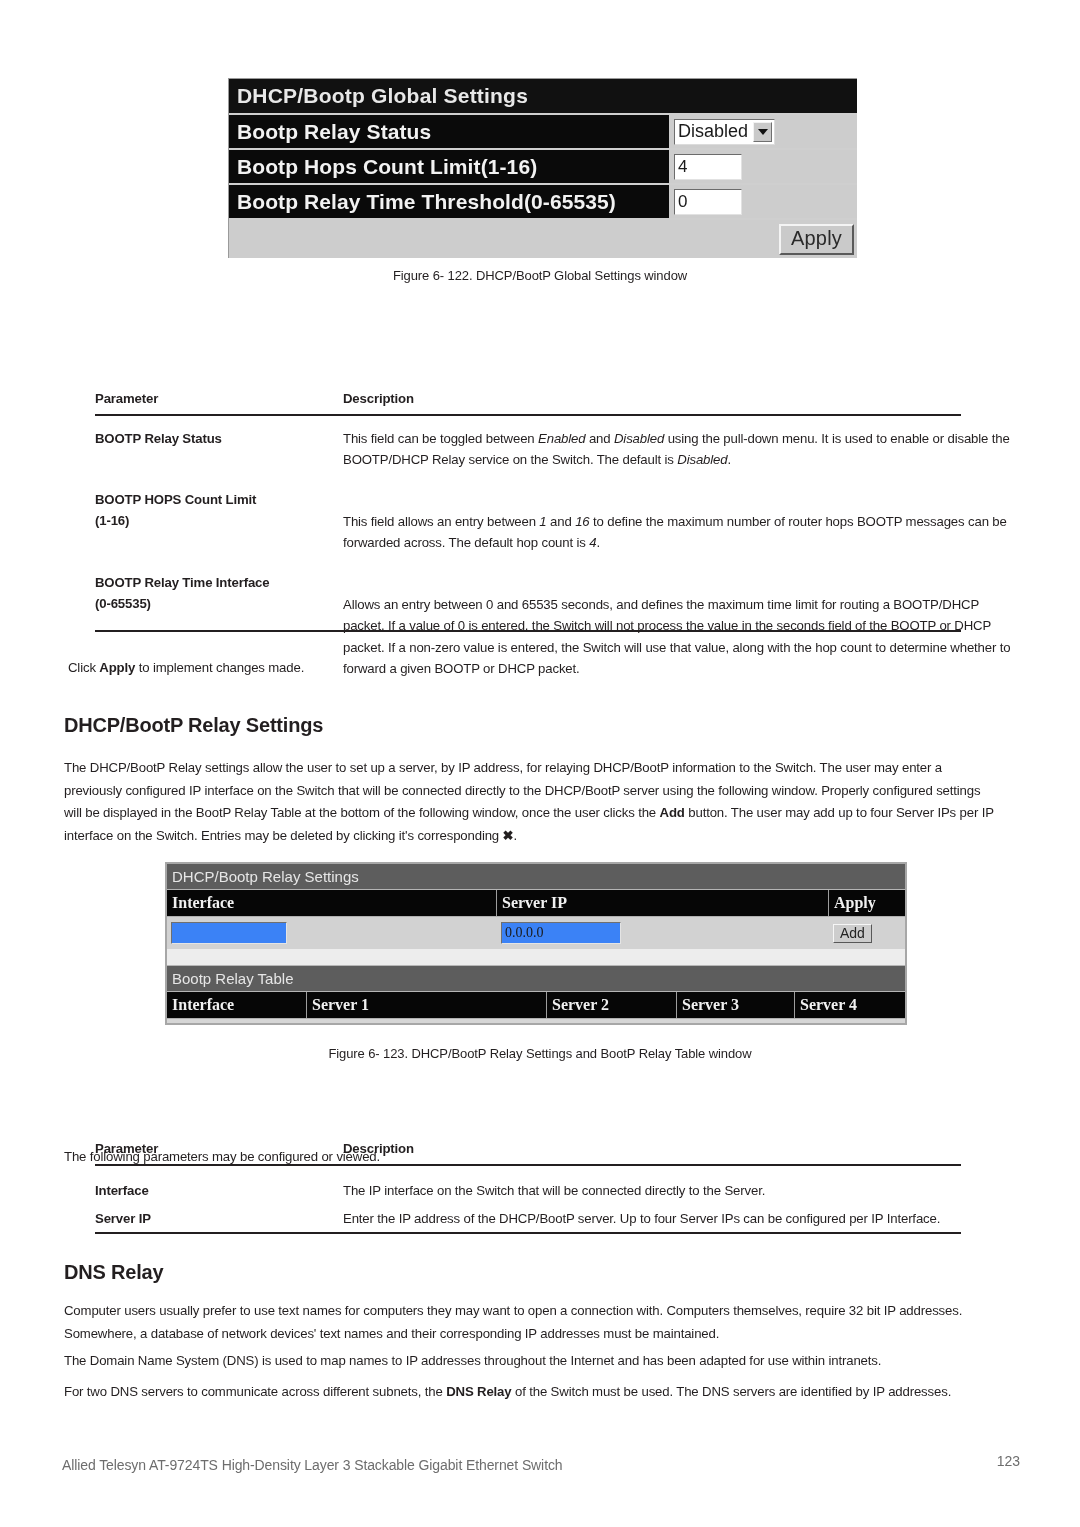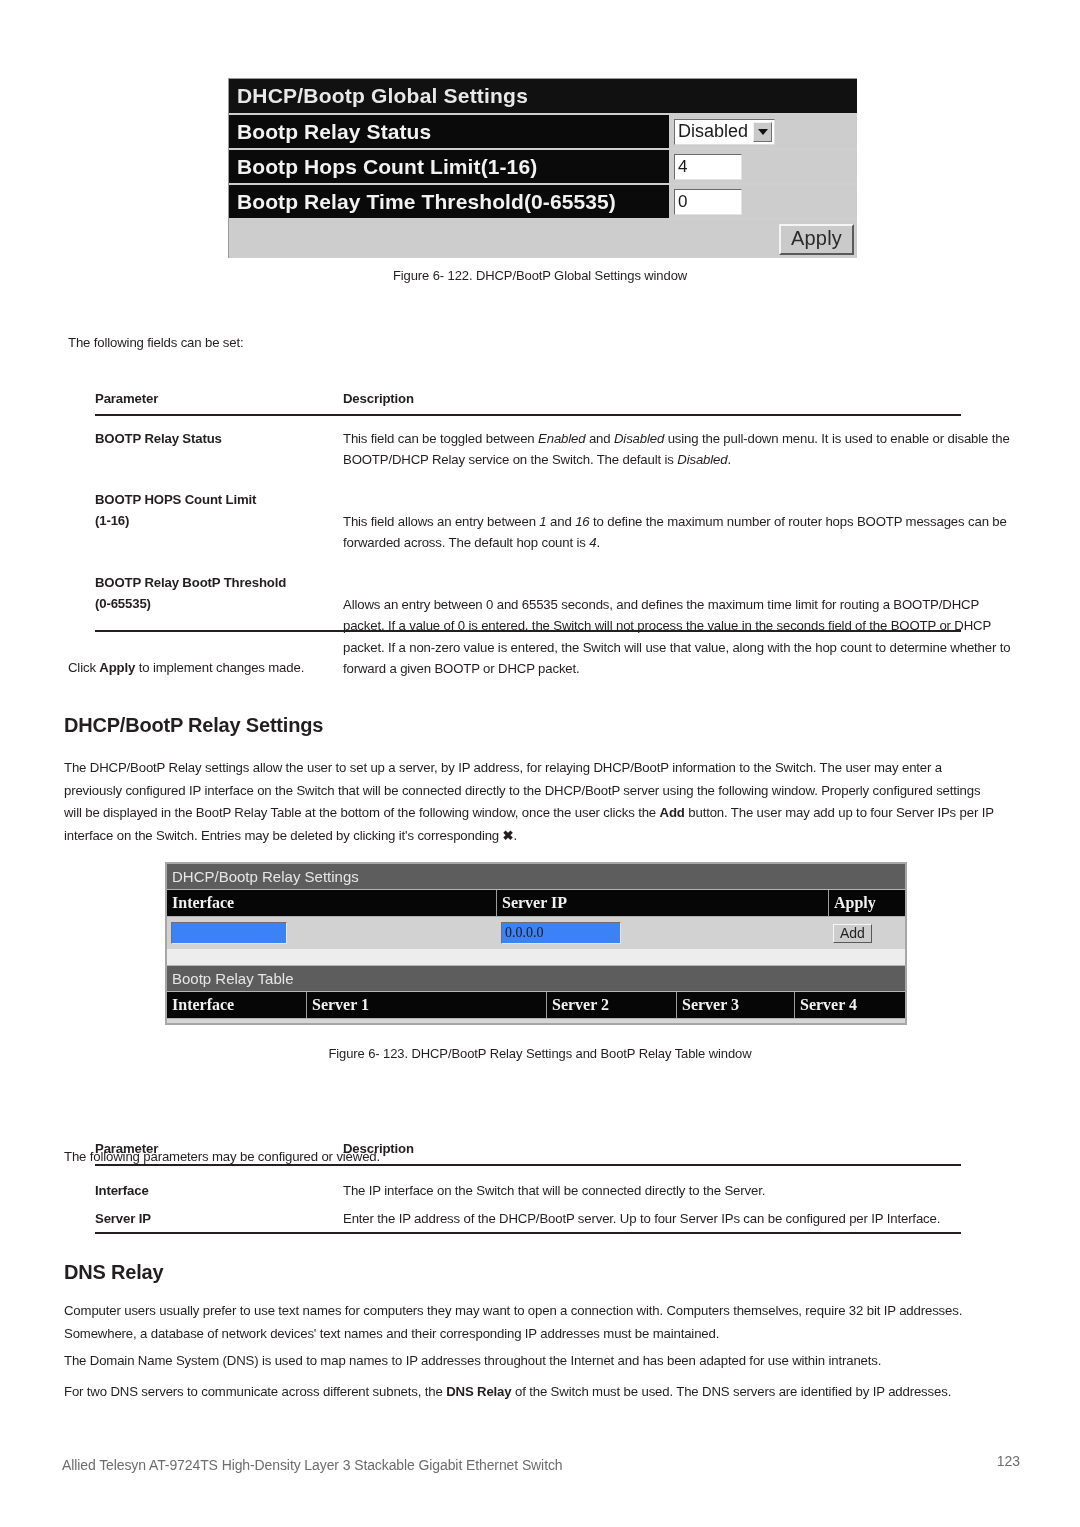--- a/index.html
+++ b/index.html
@@ -335,21 +335,20 @@
       </div>
     </div>
 
     <div class="ui1-foot">
       <div class="btn-3d">Apply</div>
     </div>
   </div>
 
   <div class="caption" style="top:268px;text-align:center;">Figure 6- 122. DHCP/BootP Global Settings window</div>
 
-  <div class="body-text" style="left:68px; top:332px; width:900px;">The following fields can be set:</div>
 
   <div class="rule-top" style="top:414px;"></div>
   <div class="rule-bottom" style="top:630px;"></div>
 
   <table class="param-table" style="left:95px; top:388px;">
     <tbody>
         <tr class="hdr-row">
       <td class="col-param">Parameter</td>
       <td class="col-desc">Description</td>
     </tr>
@@ -376,21 +375,21 @@
       </td>
       <td class="col-desc" style="padding-top:22px;">This field allows an entry between <i>1</i> and <i>16</i> to define the maximum number of router hops BOOTP messages can be forwarded across. The default hop count is <i>4</i>.</td>
     </tr>
     <tr style="height:18px;">
           <td></td>
           <td></td>
         </tr>
 
     <tr>
       <td class="col-param">
-        <span>BOOTP Relay BootP Threshold</span><br>
+        <span>BOOTP Relay Time Interface</span><br>
         <span>(0-65535)</span>
       </td>
       <td class="col-desc" style="padding-top:22px;">Allows an entry between 0 and 65535 seconds, and defines the maximum time limit for routing a BOOTP/DHCP packet. If a value of 0 is entered, the Switch will not process the value in the seconds field of the BOOTP or DHCP packet. If a non-zero value is entered, the Switch will use that value, along with the hop count to determine whether to forward a given BOOTP or DHCP packet.</td>
     </tr>
   </tbody>
     </table>
 
   <div class="body-text" style="left:68px; top:657px; width:900px;">Click <b>Apply</b> to implement changes made.</div>
 
   <h2 class="section-head" style="left:64px; top:714px;">DHCP/BootP Relay Settings</h2>

